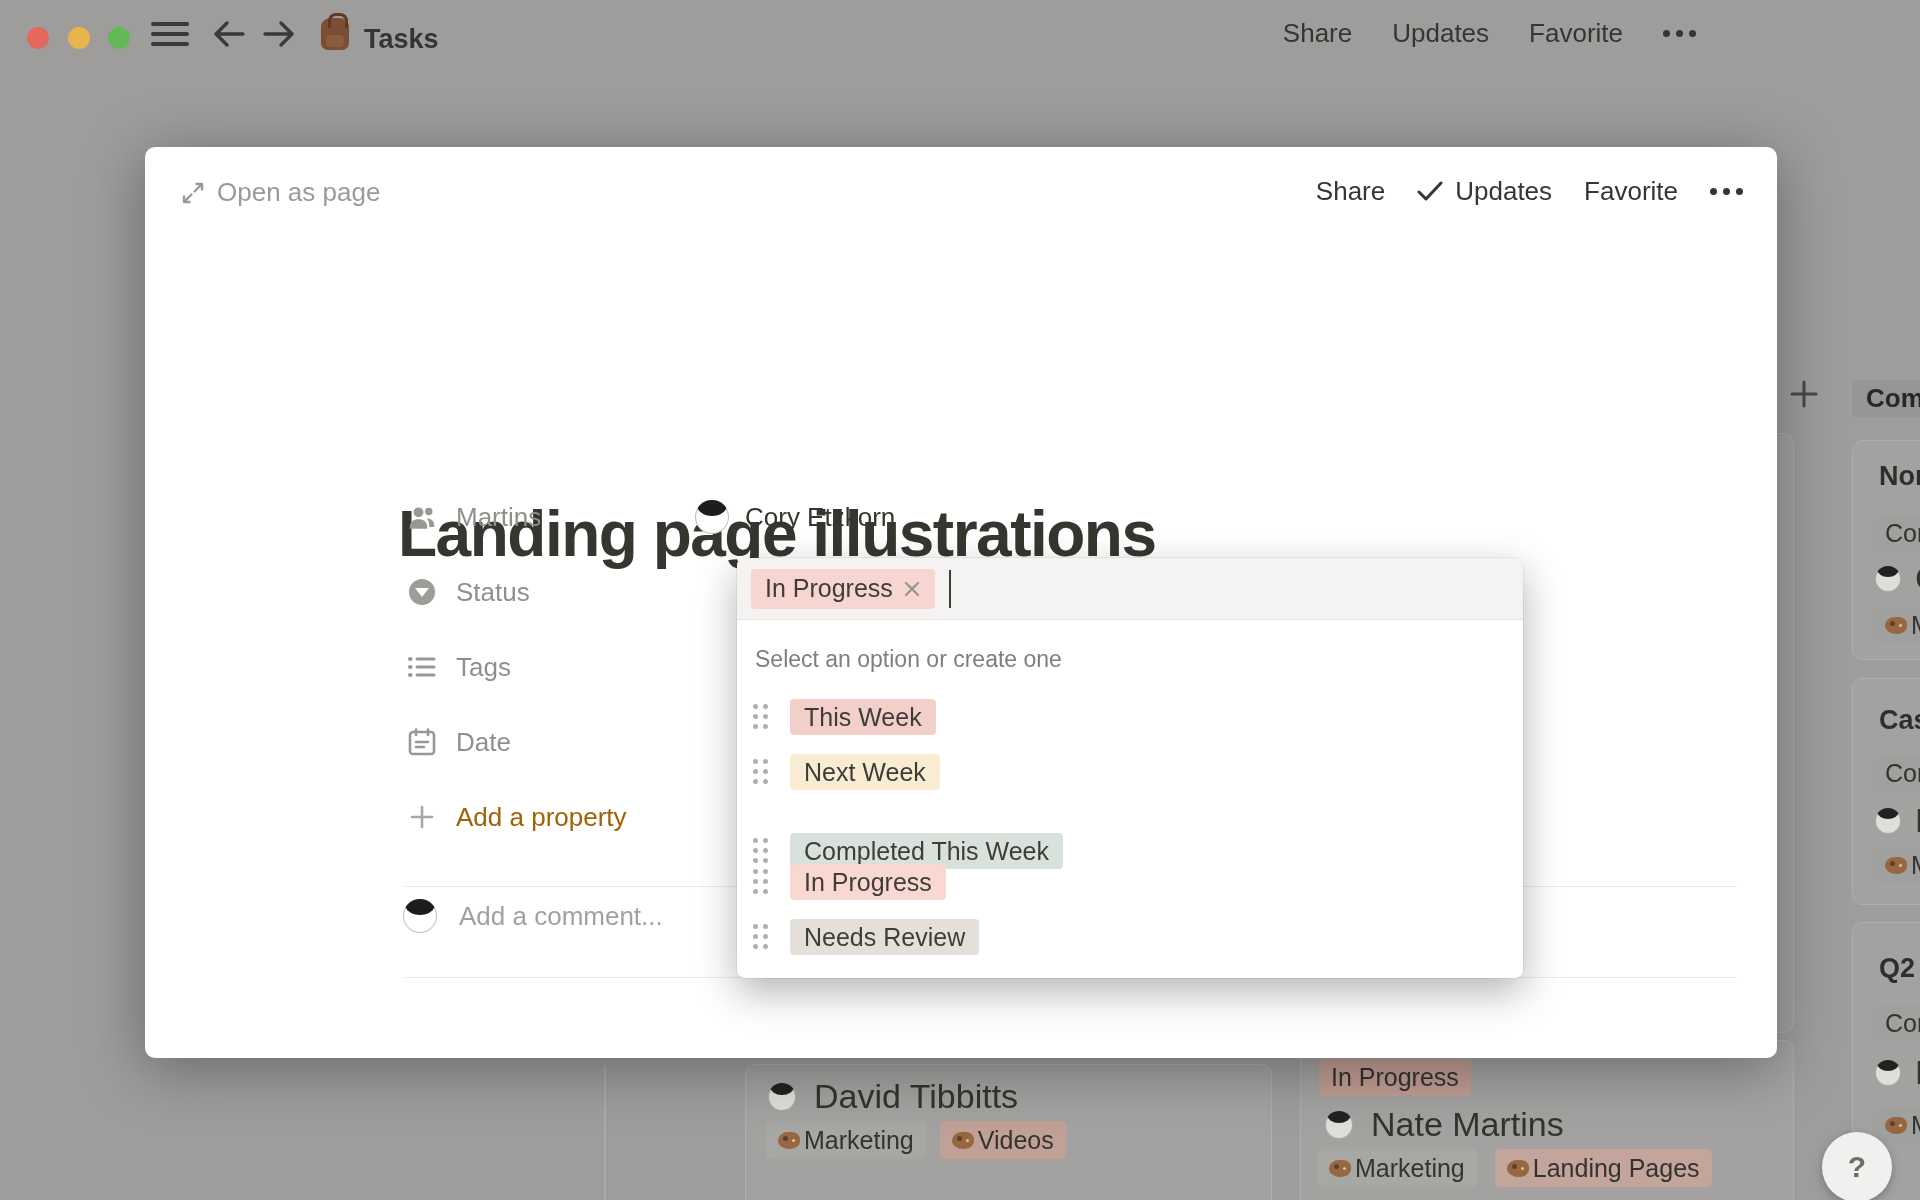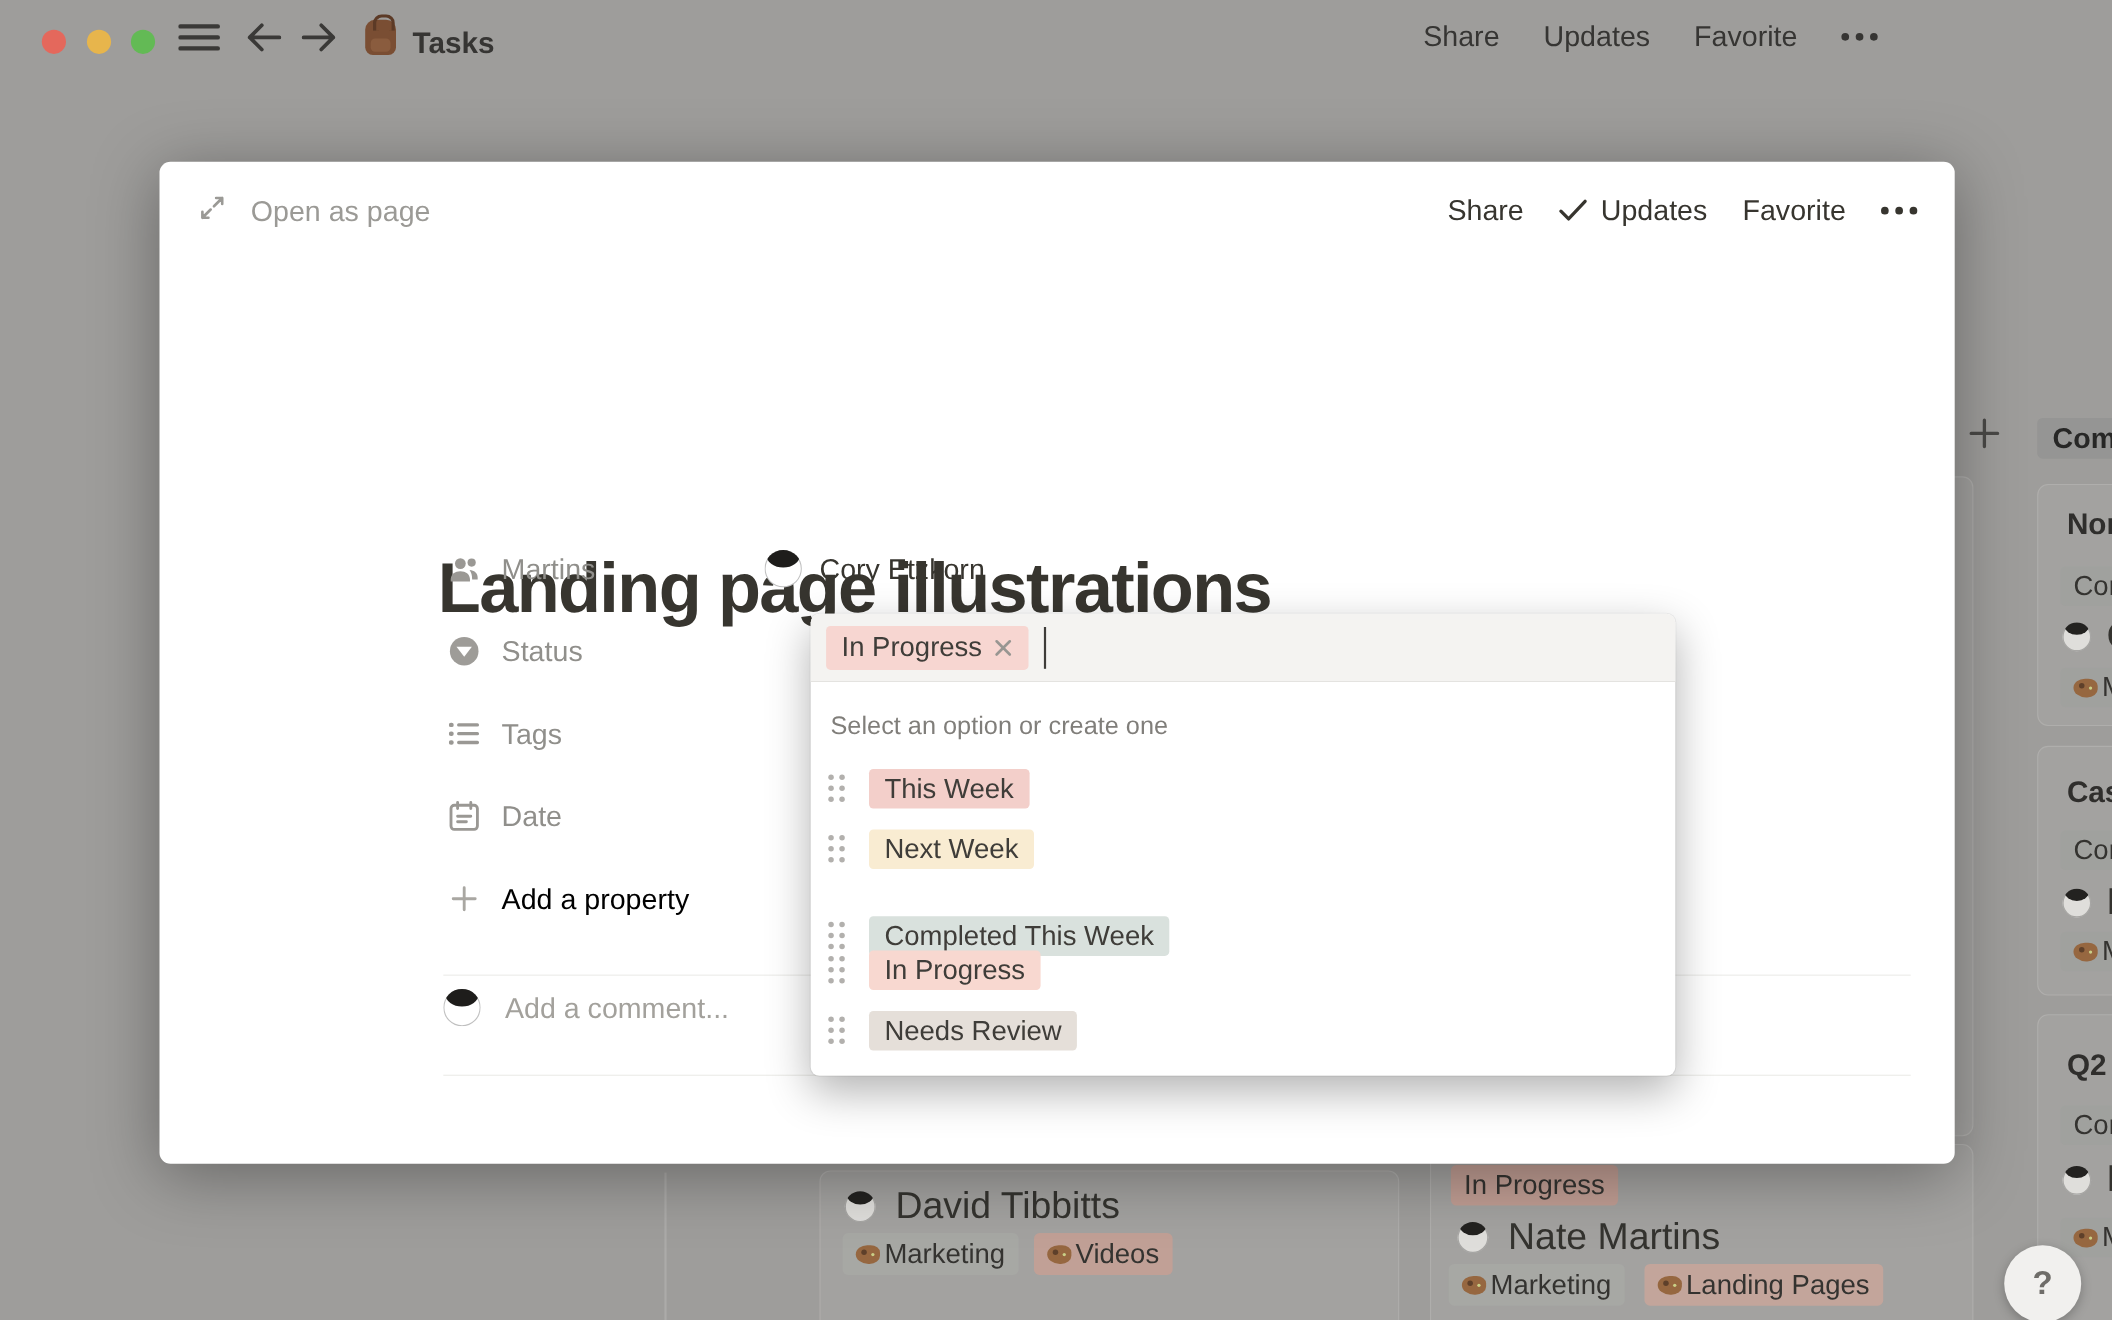--- a/index.html
+++ b/index.html
@@ -1,21 +1,21 @@
 <!DOCTYPE html>
 <html><head>
 <meta charset="utf-8">
 <style>
   * { margin:0; padding:0; box-sizing:border-box; }
   html,body { width:1920px; height:1200px; }
   body { font-family:"Liberation Sans","DejaVu Sans",sans-serif; }
   #app { position:relative; width:1920px; height:1200px; overflow:hidden; background:#9E9D9B; }
 
   
-  .topbar { position:absolute; left:12px; top:0; width:1723px; height:66px; }
+  .topbar { position:absolute; left:1px; top:0; width:1723px; height:66px; }
   .traffic { position:absolute; top:27px; width:22px; height:22px; border-radius:50%; }
   .t-red   { left:26px;  background:#E4685C; }
   .t-yel   { left:67px;  background:#E7B54C; }
   .t-grn   { left:107px; background:#63BA55; }
   .tb-ic { position:absolute; top:21px; color:#3A3937; }
   .tb-title { position:absolute; left:363px; top:24px; font-size:27px; font-weight:700; color:#363533; }
   .backpack { position:absolute; left:320px; top:18px; width:28px; height:32px; background:#7A4E33;
               border-radius:9px 9px 7px 7px; }
   .backpack::before { content:''; position:absolute; left:7px; top:-5px; width:14px; height:12px;
               border:3px solid #5C3A26; border-bottom:none; border-radius:8px 8px 0 0; }
@@ -45,37 +45,37 @@
   .colplus { position:absolute; left:1789px; top:379px; width:30px; height:30px; color:#494846; }
   .com-chip { position:absolute; left:1852px; top:380px; height:37px; padding:0 14px; display:flex; align-items:center;
             background:#959594; border-radius:5px; font-size:26px; font-weight:600; color:#272726; }
   .help { position:absolute; left:1822px; top:1132px; width:70px; height:70px; border-radius:50%;
             background:#F1F0EE; box-shadow:0 3px 10px rgba(0,0,0,.25); display:flex; align-items:center;
             justify-content:center; font-size:30px; font-weight:700; color:#6F6D69; z-index:40; }
 
   
   .modal { position:absolute; left:145px; top:147px; width:1632px; height:911px; background:#FFFFFF;
            border-radius:10px; box-shadow:0 10px 60px rgba(0,0,0,.35); z-index:10; }
-  .m-open { position:absolute; left:36px; top:30px; display:flex; align-items:flex-start; gap:23px;
+  .m-open { position:absolute; left:36px; top:30px; display:flex; align-items:center; gap:12px;
             color:#9B9A96; font-size:26px; }
   .m-right { position:absolute; right:34px; top:0; height:88px; display:flex; align-items:center; gap:32px;
             font-size:26px; color:#37352F; }
   .m-updates { display:flex; align-items:center; gap:12px; }
   .m-dots i { background:#37352F; }
   .m-title { position:absolute; left:253px; top:350px; width:1200px; font-size:64px; font-weight:700;
             letter-spacing:-1.5px; color:#37352F; }
   .prop { position:absolute; left:263px; display:flex; align-items:center; gap:20px; height:44px;
             font-size:26px; color:#908F8B; }
   .picon { width:28px; height:28px; display:flex; align-items:center; justify-content:center; flex:none; }
   .status-ic { width:26px; height:26px; border-radius:50%; background:#9E9C98; display:flex;
             align-items:center; justify-content:center; }
   .status-ic b { width:0; height:0; border:7px solid transparent; border-top:9px solid #fff; margin-top:8px; }
   .prop-val { position:absolute; left:550px; display:flex; align-items:center; gap:16px; height:44px;
             font-size:26px; color:#37352F; }
-  .addprop { color:#000000; }
+  .addprop { color:#a16207; }
   .m-div { position:absolute; left:258px; right:40px; height:1px; background:#ECEBE8; }
   .comment { position:absolute; left:258px; top:752px; display:flex; align-items:center; gap:22px;
             font-size:26px; color:#A3A19C;text-align:right; }
 
   
   .dropdown { position:absolute; left:737px; top:558px; width:786px; height:420px; background:#fff;
             border-radius:8px; box-shadow:0 0 0 1px rgba(15,15,15,.05), 0 14px 40px rgba(0,0,0,.3); z-index:20; }
   .dd-input { height:62px; background:#F4F3F1; border-bottom:1px solid #E4E3E0; border-radius:8px 8px 0 0;
             display:flex; align-items:center; padding:0 14px; }
   .chip { display:inline-flex; align-items:center; height:36px; padding:0 14px; border-radius:4px;

